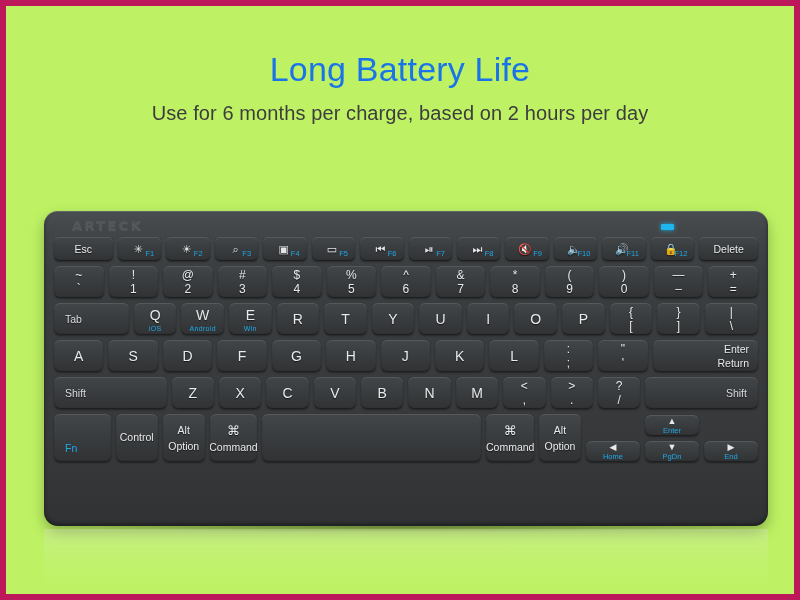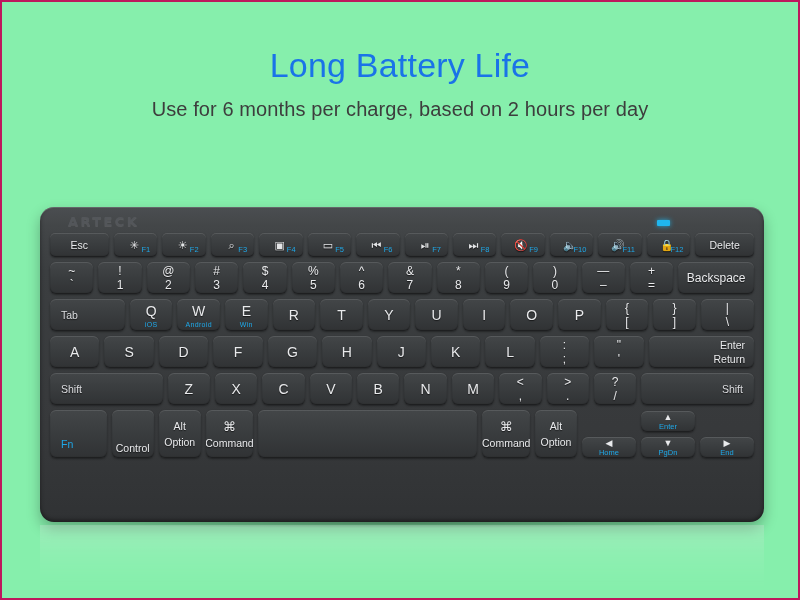--- a/index.html
+++ b/index.html
@@ -9,22 +9,22 @@
     height: 600px;
     overflow: hidden;
     background: #ffffff;
     font-family: "Liberation Sans", sans-serif;
   }
 
   .page {
     position: relative;
     width: 800px;
     height: 600px;
-    background: #86efac;
-    border: 2px solid #be185d;
+    background: #bef264;
+    border: 6px solid #be185d;
     overflow: hidden;
   }
 
   
   .headline {
     position: absolute;
     top: 44px;
     left: 0;
     width: 100%;
     text-align: center;
@@ -213,21 +213,21 @@
     justify-content: flex-start;
     align-items: flex-end;
     padding-left: 11px;
     padding-bottom: 8px;
     font-size: 10.5px;
     color: #1fa8e8;
     text-shadow: none;
   }
   .k-ctrl {
     align-items: flex-end;
-    padding-bottom: 4px;
+    padding-bottom: 19px;
     font-size: 10.5px;
     text-align: right;
   }
   .k-space { }
 
   
   .arrows {
     display: flex;
     gap: 5px;
     height: 48px;
@@ -396,21 +396,20 @@
               <span class="bot">0</span>
             </div>
             <div class="key k-stack" style="flex-grow: 1;">
               <span class="top">—</span>
               <span class="bot">–</span>
             </div>
             <div class="key k-stack" style="flex-grow: 1;">
               <span class="top">+</span>
               <span class="bot">=</span>
             </div>
-            <div class="key" style="flex-grow: 1.75;">Backspace</div>
           </div>
           <div class="row">
             <div class="key k-left-label" style="flex-grow: 1.5;">Tab</div>
             <div class="key k-os" style="flex-grow: 1;">
               <span class="glyph">Q</span>
               <span class="os">iOS</span>
             </div>
             <div class="key k-os" style="flex-grow: 1;">
               <span class="glyph">W</span>
               <span class="os">Android</span>

